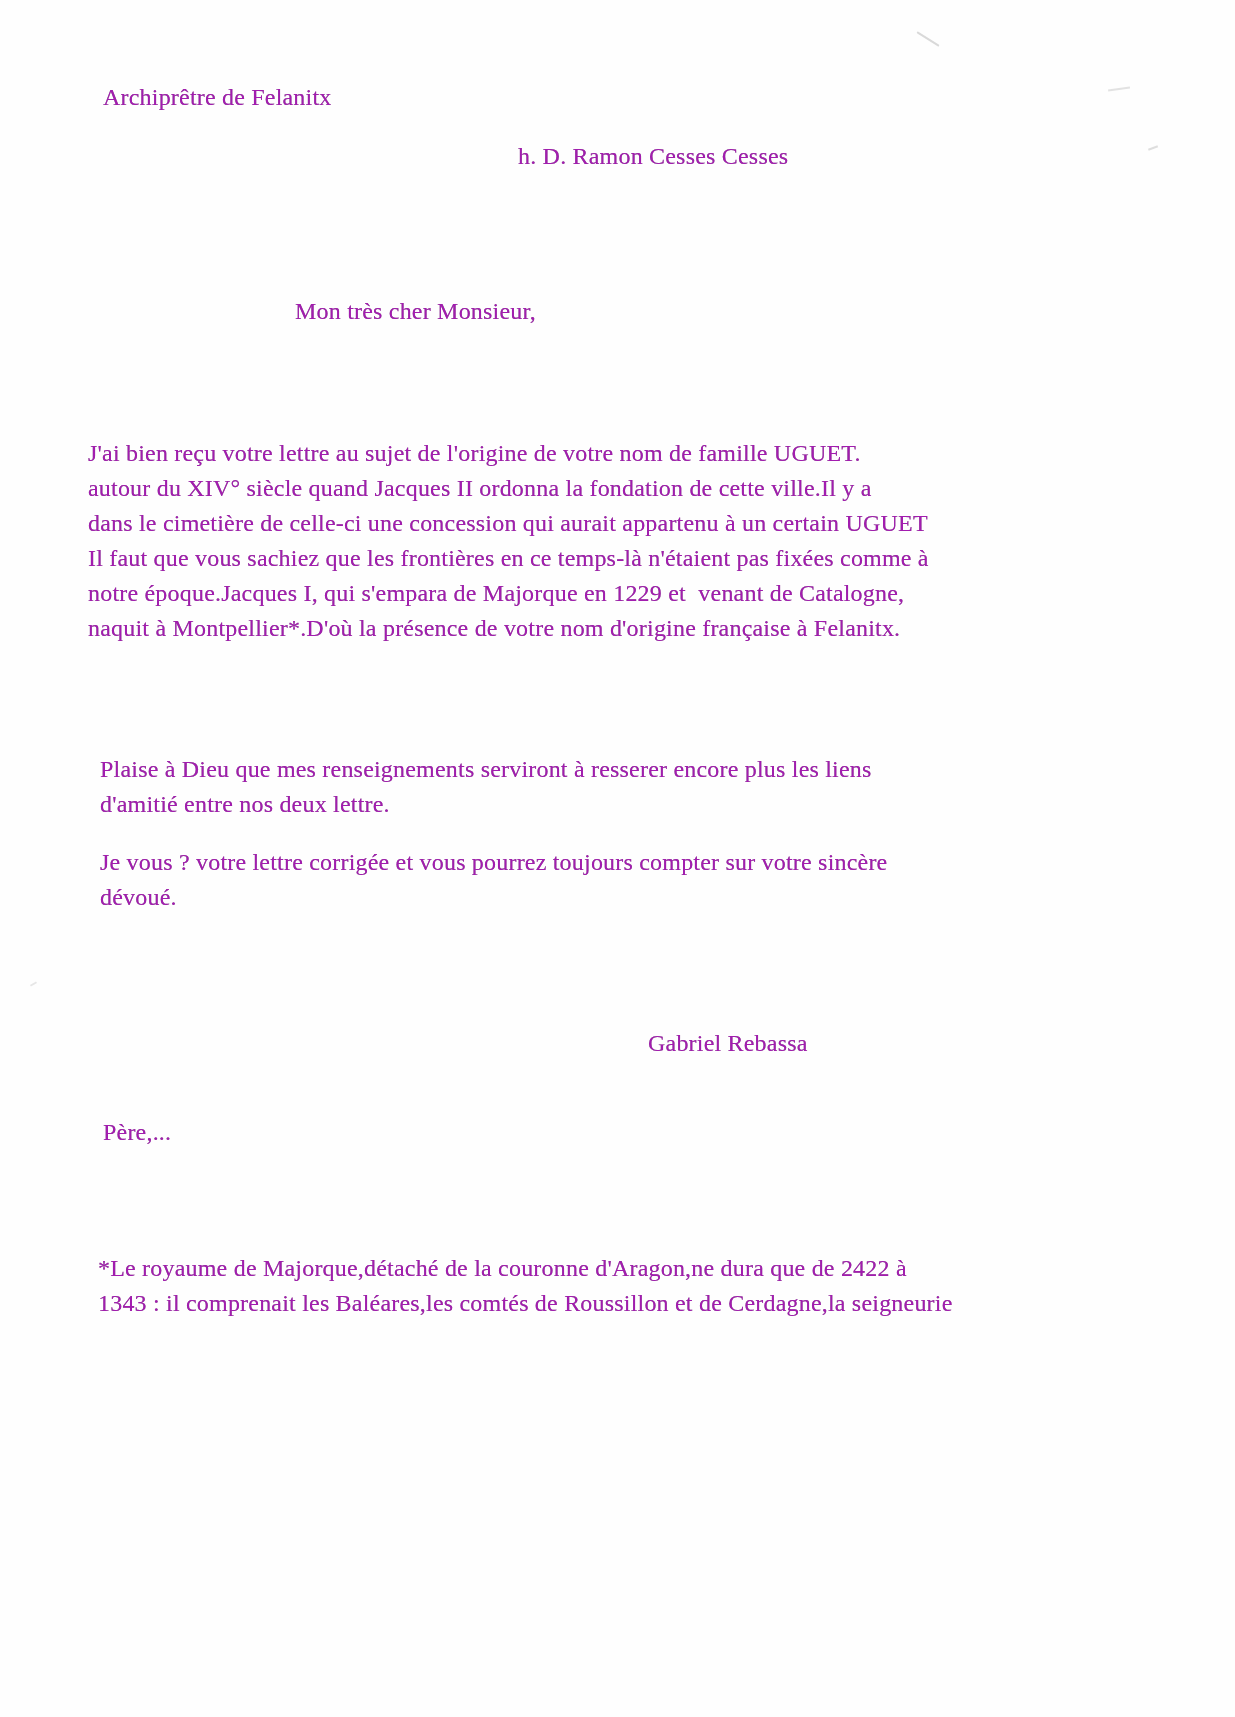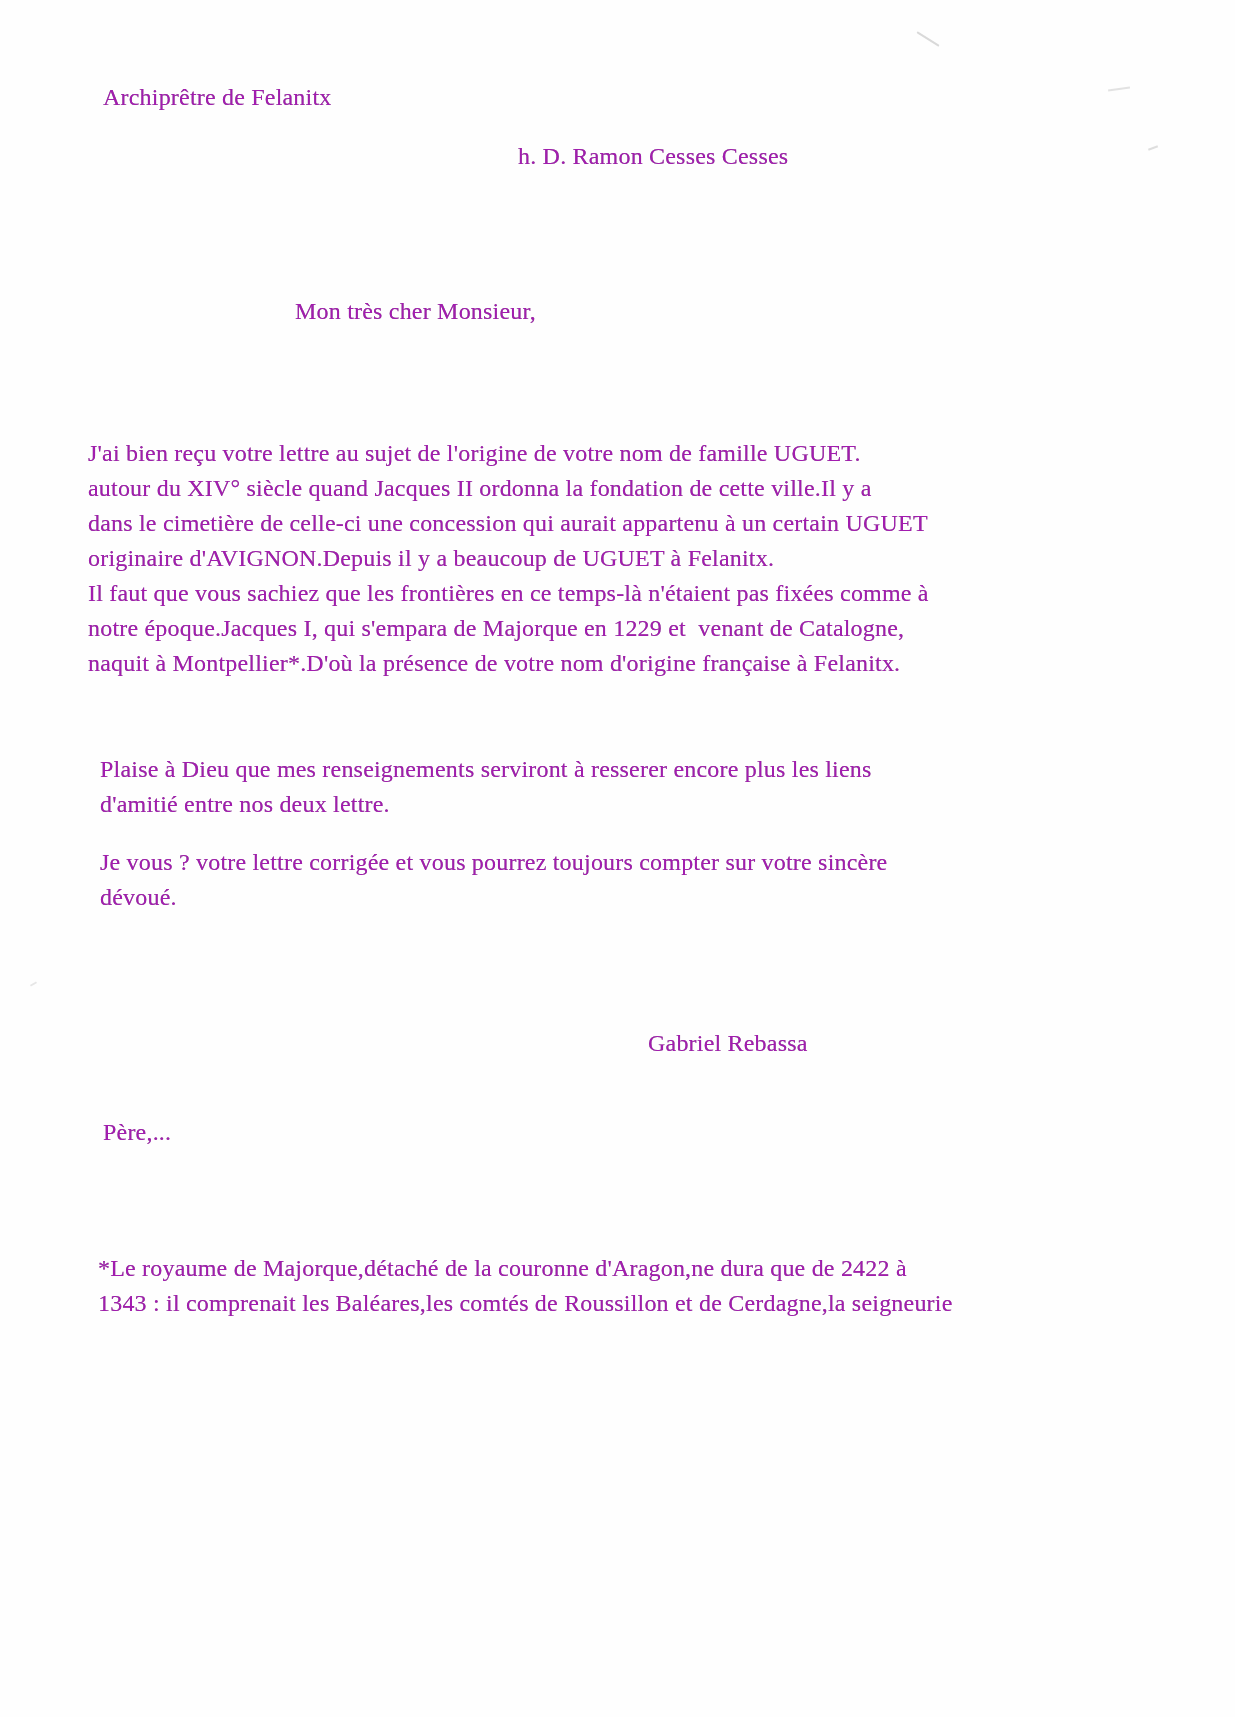--- a/index.html
+++ b/index.html
@@ -80,21 +80,20 @@
   <div class="txt" style="left:103px; top:80px;">Archiprêtre de Felanitx</div>
 
   <div class="txt" style="left:518px; top:139px;">h. D. Ramon Cesses Cesses</div>
 
   <div class="txt" style="left:295px; top:294px;">Mon très cher Monsieur,</div>
 
   <div class="block" style="left:88px; top:412px;margin-top:24px;">
     <div class="line">J'ai bien reçu votre lettre au sujet de l'origine de votre nom de famille UGUET.</div>
     <div class="line">autour du XIV° siècle quand Jacques II ordonna la fondation de cette ville.Il y a</div>
     <div class="line">dans le cimetière de celle-ci une concession qui aurait appartenu à un certain UGUET</div>
-    <div class="line">originaire d'AVIGNON.Depuis il y a beaucoup de UGUET à Felanitx.</div>
     <div class="line">Il faut que vous sachiez que les frontières en ce temps-là n'étaient pas fixées comme à</div>
     <div class="line">notre époque.Jacques I, qui s'empara de Majorque en 1229 et  venant de Catalogne,</div>
     <div class="line">naquit à Montpellier*.D'où la présence de votre nom d'origine française à Felanitx.</div>
   </div>
 
   <div class="block" style="left:100px; top:752px;">
     <div class="line">Plaise à Dieu que mes renseignements serviront à resserer encore plus les liens</div>
     <div class="line">d'amitié entre nos deux lettre.</div>
   </div>
 

